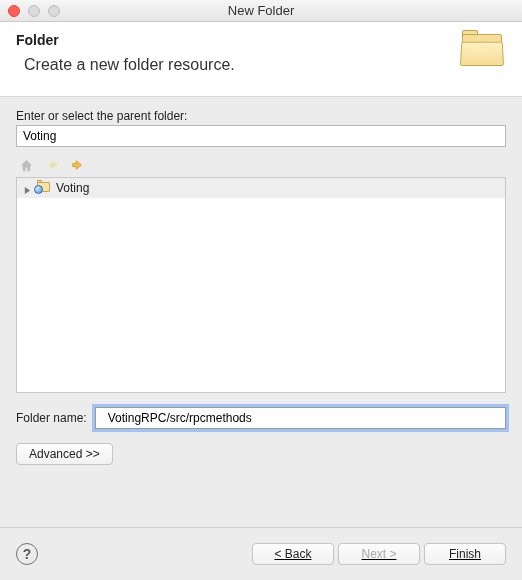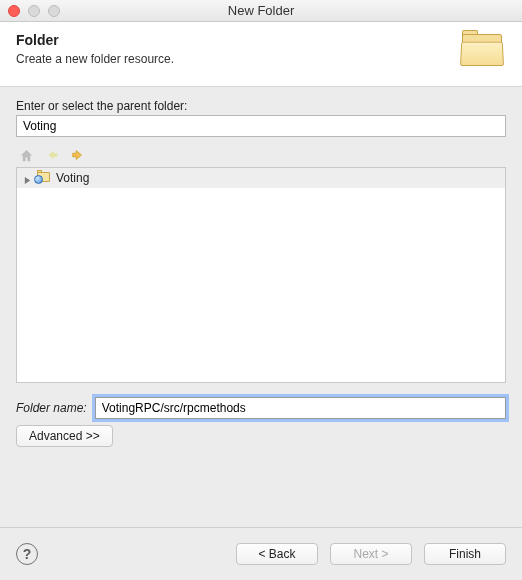--- a/index.html
+++ b/index.html
@@ -10,21 +10,21 @@
   .titlebar { height:22px; background:linear-gradient(#f6f6f6,#e6e6e6); border-bottom:1px solid #c9c9c9; display:flex; align-items:center; position:relative; }
   .traffic { display:flex; gap:8px; margin-left:8px; }
   .tl { width:12px; height:12px; border-radius:50%; }
   .tl.red { background:#ff5f57; border:0.5px solid #e2463f; }
   .tl.gray { background:#d9d9d9; border:0.5px solid #bdbdbd; }
   .title { position:absolute; left:0; right:0; text-align:center; font-size:13px; color:#333; }
 
   
   .header { background:#fff; padding:10px 16px 14px; display:flex; justify-content:space-between; align-items:flex-start; border-bottom:1px solid #d6d6d6; }
   .header h1 { margin:0 0 4px; font-size:14px; font-weight:700; color:#222; }
-  .header p { margin:0; font-size:12px; color:#333; }
+  .header p { margin:8px; font-size:16px; color:#333; }
   .foldericon { width:48px; height:42px; position:relative; margin-top:-2px; }
   .fold-back { position:absolute; left:4px; top:4px; width:40px; height:30px; background:#f5dd9a; border:1px solid #c9a349; border-radius:2px 2px 1px 1px; }
   .fold-tab  { position:absolute; left:4px; top:0; width:16px; height:6px; background:#f5dd9a; border:1px solid #c9a349; border-bottom:none; border-radius:2px 2px 0 0; }
   .fold-front{ position:absolute; left:2px; top:10px; width:44px; height:26px; background:linear-gradient(#fdf0c2,#f6dd96); border:1px solid #c9a349; border-radius:2px; transform:perspective(60px) rotateX(8deg); transform-origin:bottom; }
 
   
   .body { padding:12px 16px 0; }
   .lbl { font-size:12px; color:#222; margin-bottom:2px; }
   .textinput { width:100%; height:22px; border:1px solid #b7b7b7; background:#fff; font-size:12px; padding:2px 6px; outline:none; }
 
@@ -37,30 +37,30 @@
   .tree { border:1px solid #c8c8c8; background:#fff; height:216px; overflow:auto; }
   .row { display:flex; align-items:center; height:20px; font-size:12px; color:#222; background:#eeeeee; padding-left:6px; gap:4px; }
   .disclose { width:9px; height:9px; }
   .disclose svg { fill:#7a7a7a; }
   .projicon { width:16px; height:14px; position:relative; }
   .pi-back { position:absolute; left:1px; top:1px; width:13px; height:10px; background:#f8e4a2; border:0.5px solid #caa24a; border-radius:1px; }
   .pi-tab  { position:absolute; left:1px; top:-1px; width:5px; height:3px; background:#f8e4a2; border:0.5px solid #caa24a; border-bottom:none; border-radius:1px 1px 0 0; }
   .pi-disc { position:absolute; left:-2px; top:4px; width:9px; height:9px; border-radius:50%; background:radial-gradient(circle at 30% 30%, #cfeaff, #4f8fd9); border:0.5px solid #2f6cb3; }
 
   .namerow { display:flex; align-items:center; gap:8px; margin-top:14px; }
-  .namerow .nl { font-size:12px; color:#222; white-space:nowrap;font-style:italic; }
-  .focusedfield { flex:1; height:22px; border:1px solid #9a9a9a; background:#fff; font-size:12px; padding:2px 6px; outline:none; box-shadow:0 0 0 3px rgba(100,160,255,0.55); }
+  .namerow .nl { font-size:12px; color:#222; white-space:nowrap; }
+  .focusedfield { flex:1; height:22px; border:1px solid #9a9a9a; background:#fff; font-size:12px; padding:2px 12px; outline:none; box-shadow:0 0 0 3px rgba(100,160,255,0.55); }
 
-  .advbtn { margin-top:6px; height:22px; padding:0 12px; font-size:12px; background:linear-gradient(#fdfdfd,#f2f2f2); border:1px solid #c4c4c4; border-radius:4px; color:#222; }
+  .advbtn { margin-top:14px; height:22px; padding:0 12px; font-size:12px; background:linear-gradient(#fdfdfd,#f2f2f2); border:1px solid #c4c4c4; border-radius:4px; color:#222; }
 
   
   .footerline { position:absolute; left:0; right:0; bottom:52px; height:1px; background:#cfcfcf; }
   .footer { position:absolute; left:0; right:0; bottom:0; height:52px; padding:14px 16px; display:flex; align-items:center; justify-content:space-between; }
   .help { width:22px; height:22px; border:1.5px solid #727272; border-radius:50%; display:flex; align-items:center; justify-content:center; color:#5a5a5a; font-size:14px; font-weight:600; background:transparent; }
-  .btns { display:flex; gap:12px; }
+  .btns { display:flex; gap:4px;text-decoration:underline; }
   .btn { width:82px; height:22px; font-size:12px; border-radius:4px; border:1px solid #c4c4c4; background:linear-gradient(#fdfdfd,#f1f1f1); color:#222; }
   .btn.disabled { color:#a9a9a9; }
   .btn.primary { background:linear-gradient(#5aa7ff,#2f82f7); border:1px solid #2a6ddc; color:#fff; }
 </style>
 </head>
 <body>
 
 <div class="titlebar">
   <div class="traffic">
     <div class="tl red"></div>

